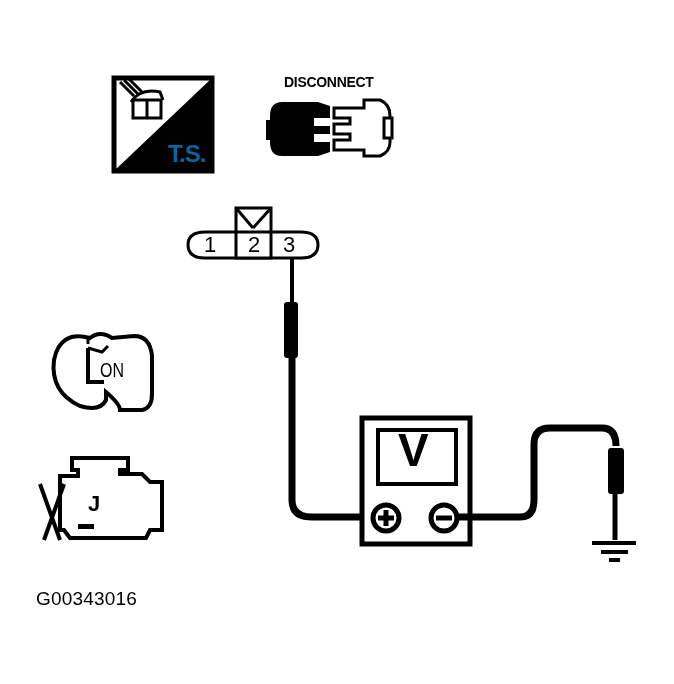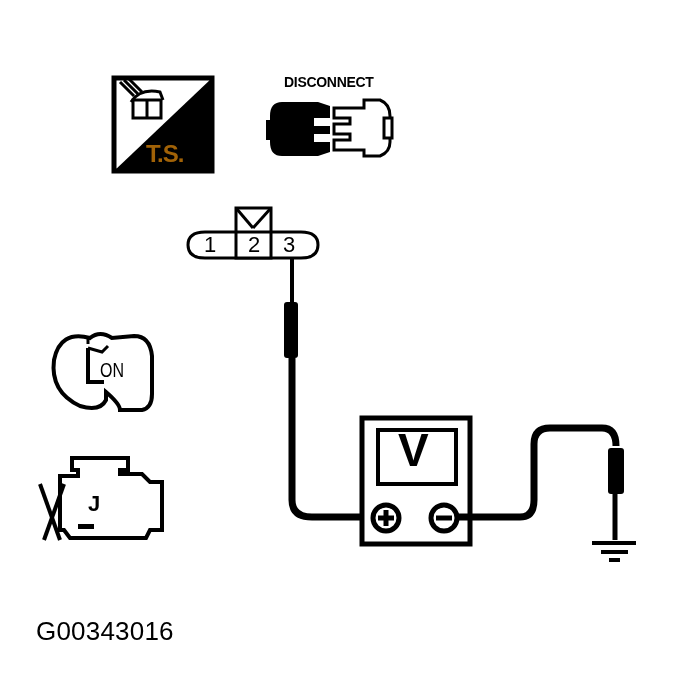--- a/index.html
+++ b/index.html
@@ -1,24 +1,24 @@
 <!DOCTYPE html>
 <html><head>
   <meta charset="utf-8">
   <style>
     html, body { margin: 0; padding: 0; background: #ffffff; }
     body { width: 674px; height: 684px; position: relative; overflow: hidden; font-family: "Liberation Sans", sans-serif; }
     svg { position: absolute; left: 0; top: 0; }
     .fig-id {
       position: absolute; left: 36px; top: 588px;
-      font-family: "Liberation Sans", sans-serif; font-size: 26px; color: #000; letter-spacing: 0.2px; margin-top: 28px;
+      font-family: "Liberation Sans", sans-serif; font-size: 19px; color: #000; letter-spacing: 0.2px;
     }
     .ts-label {
-      position: absolute; left: 146px; top: 140px;
-      font-family: "Liberation Sans", sans-serif; font-weight: bold; font-size: 24px; color: #a16207; letter-spacing: -1px;
+      position: absolute; left: 168px; top: 140px;
+      font-family: "Liberation Sans", sans-serif; font-weight: bold; font-size: 24px; color: #0369a1; letter-spacing: -1px;
     }
     .disc-label {
       position: absolute; left: 268px; top: 74px;
       font-family: "Liberation Sans", sans-serif; font-weight: bold; font-size: 14px; color: #000; letter-spacing: -0.3px; margin-left: 16px;
     }
     .pin-label {
       position: absolute; font-family: "Liberation Sans", sans-serif; font-size: 22px; color: #000; text-align: center; width: 20px;
     }
     .on-label {
       position: absolute; left: 100px; top: 359px;

